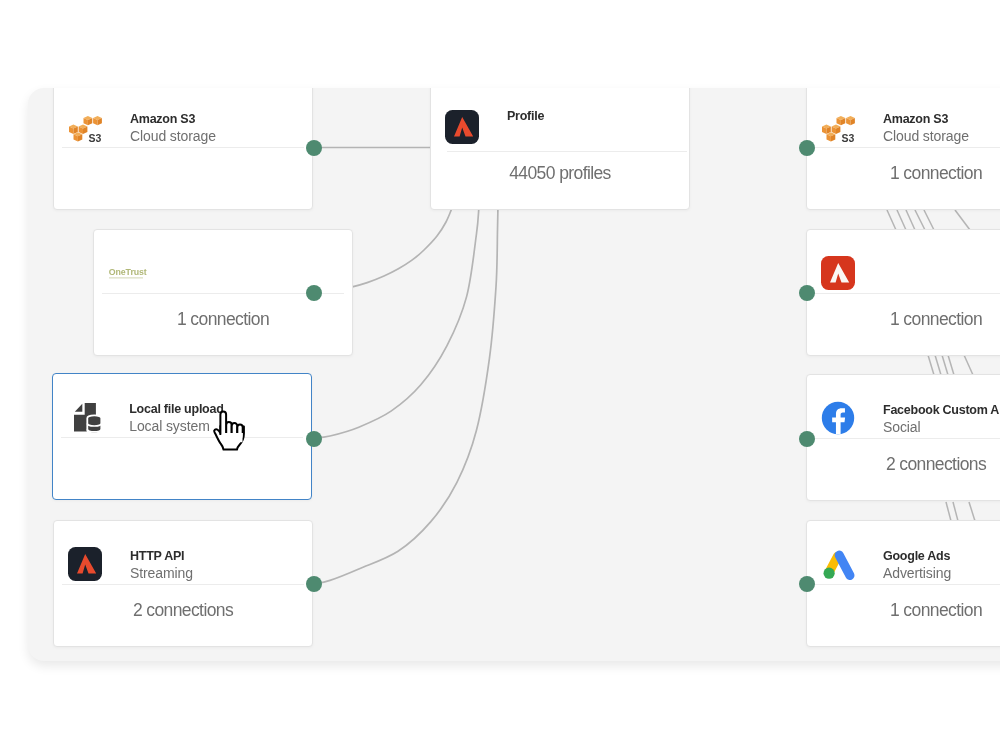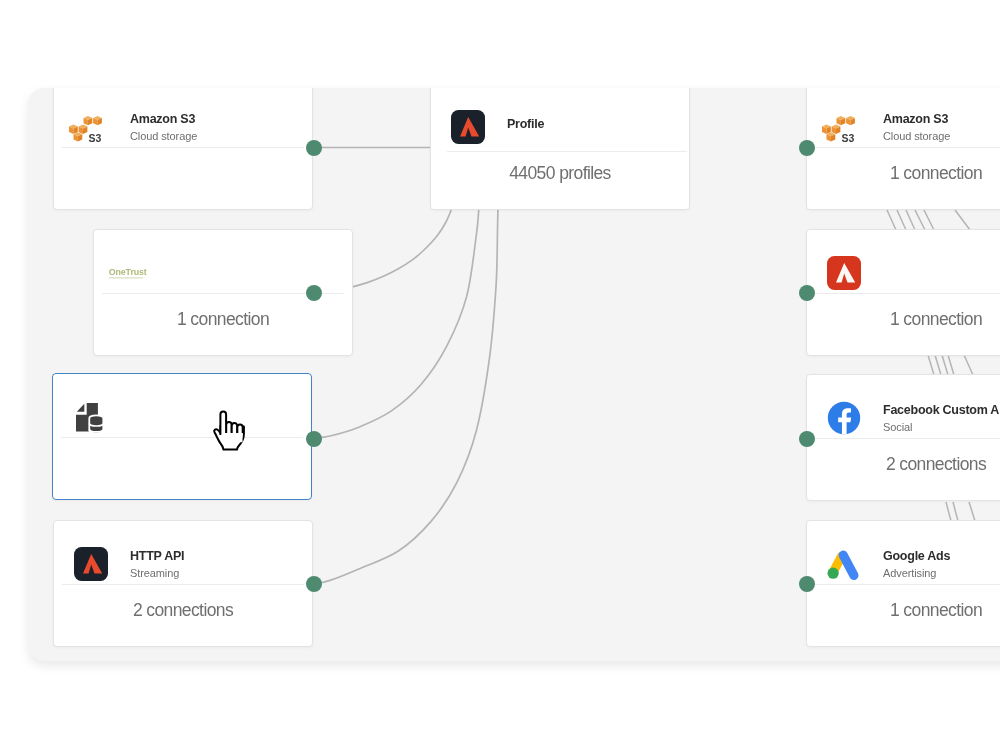--- a/index.html
+++ b/index.html
@@ -6,24 +6,24 @@
   body{width:1000px;height:750px;overflow:hidden;background:#ffffff;
        font-family:"Liberation Sans", sans-serif;position:relative;}
   .canvas{position:absolute;left:28px;top:88px;width:1050px;height:573px;
           background:#f4f4f4;border-radius:16px;
           box-shadow:0 5px 11px rgba(0,0,0,0.09);overflow:hidden;}
   svg.wires{position:absolute;left:0;top:0;z-index:1;}
   .card{position:absolute;width:258px;height:125px;background:#ffffff;
         border:1px solid #e3e3e3;border-radius:4px;z-index:2;
         box-shadow:0 1px 3px rgba(0,0,0,0.04);}
   .card.sel{border:1.8px solid #4284c7;margin:-0.8px 0 0 -0.8px;}
-  .icon{position:absolute;left:14px;top:26px;width:40px;height:36px;text-align:right;}
+  .icon{position:absolute;left:14px;top:26px;width:40px;height:36px;}
   .tt{position:absolute;left:76px;top:27px;}
   .tt .t1{font-size:12.5px;font-weight:bold;color:#2d2d2d;line-height:16px;white-space:nowrap;letter-spacing:-0.25px;}
-  .tt .t2{font-size:11px;color:#6f6f6f;line-height:15px;margin-top:2px;white-space:nowrap;letter-spacing:-0.1px;}
+  .tt .t2{font-size:14px;color:#6f6f6f;line-height:15px;margin-top:2px;white-space:nowrap;letter-spacing:-0.1px;}
   .div{position:absolute;left:8px;right:8px;top:63px;height:1px;background:#ececec;}
   .conn{position:absolute;left:0;width:100%;top:79px;text-align:center;
         font-size:17.5px;color:#6f6f6f;line-height:20px;white-space:nowrap;letter-spacing:-0.6px;}
   .dot{position:absolute;width:16px;height:16px;border-radius:50%;
        background:#4e8a70;z-index:3;}
   .cursor{position:absolute;left:203px;top:407px;z-index:10;}
 </style>
 </head>
 <body>
   <div class="canvas">
@@ -97,41 +97,45 @@
       <div class="conn">1 connection</div>
     </div>
     <div class="card sel" style="left:25px;top:286px;">
       <div class="icon" id="localfile"><svg width="38" height="36" viewBox="0 0 38 36">
           <polygon points="7.8,11.8 15.3,3.7 15.3,11.8" fill="#404040"></polygon>
           <path d="M 17.7 3 H 28.9 V 31.4 H 7 V 14.7 H 17.7 Z" fill="#404040"></path>
           <path d="M 20.3 18.2 a 7 2.8 0 0 1 14 0 V 30.6 a 7 2.8 0 0 1 -14 0 Z" fill="#404040" stroke="#ffffff" stroke-width="1.8"></path>
           <path d="M 20.3 23.4 a 7 2.6 0 0 0 14 0" fill="none" stroke="#ffffff" stroke-width="1.6"></path>
           <path d="M 20.3 29.3 a 7 2.6 0 0 0 14 0" fill="none" stroke="#ffffff" stroke-width="1.6"></path>
         </svg></div>
+      <div class="tt">
+        <div class="t1">Local file upload</div>
+        <div class="t2">Local system</div>
+      </div>
       <div class="div"></div>
     </div>
     <div class="card" style="left:25px;top:432px;text-decoration:underline;">
       <div class="icon" id="adobe1"><svg width="34" height="34" viewBox="0 0 34 34">
           <rect x="0" y="0" width="34" height="34" rx="7.5" fill="#1b212b"></rect>
           <path d="M 17.2 7.0 L 28.2 26.5 L 20.5 26.5 L 17.2 17.4 L 14.6 26.5 L 9.0 26.5 Z" fill="#e84a2d"></path>
         </svg></div>
       <div class="tt">
         <div class="t1">HTTP API</div>
         <div class="t2">Streaming</div>
       </div>
       <div class="div"></div>
       <div class="conn">2 connections</div>
     </div>
 
     <div class="card" style="left:402px;top:-5px;">
       <div class="icon" id="adobe2"><svg width="34" height="34" viewBox="0 0 34 34">
           <rect x="0" y="0" width="34" height="34" rx="7.5" fill="#1b212b"></rect>
           <path d="M 17.2 7.0 L 28.2 26.5 L 20.5 26.5 L 17.2 17.4 L 14.6 26.5 L 9.0 26.5 Z" fill="#e84a2d"></path>
         </svg></div>
-      <div class="tt" style="top:32px;">
+      <div class="tt" style="top:24px;">
         <div class="t1">Profile</div>
       </div>
       <div class="div" style="left:16px;right:2px;top:67px;"></div>
       <div class="conn">44050 profiles</div>
     </div>
 
     <div class="card" style="left:778px;top:-5px;width:280px;">
       <div class="icon" id="s3b"><svg width="44" height="36" viewBox="0 0 44 36">
           <g transform="translate(15.5,6)">
             <polygon points="0,2 4.4,0 8.8,2 4.4,4" fill="#f2ae58"></polygon>

